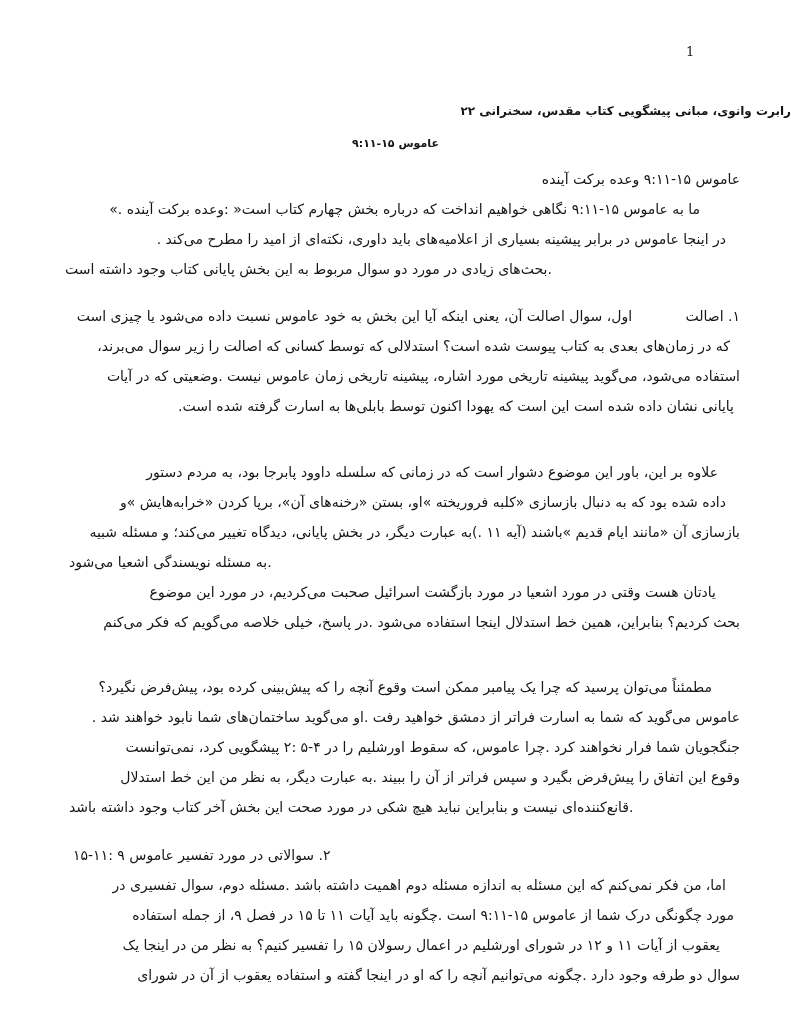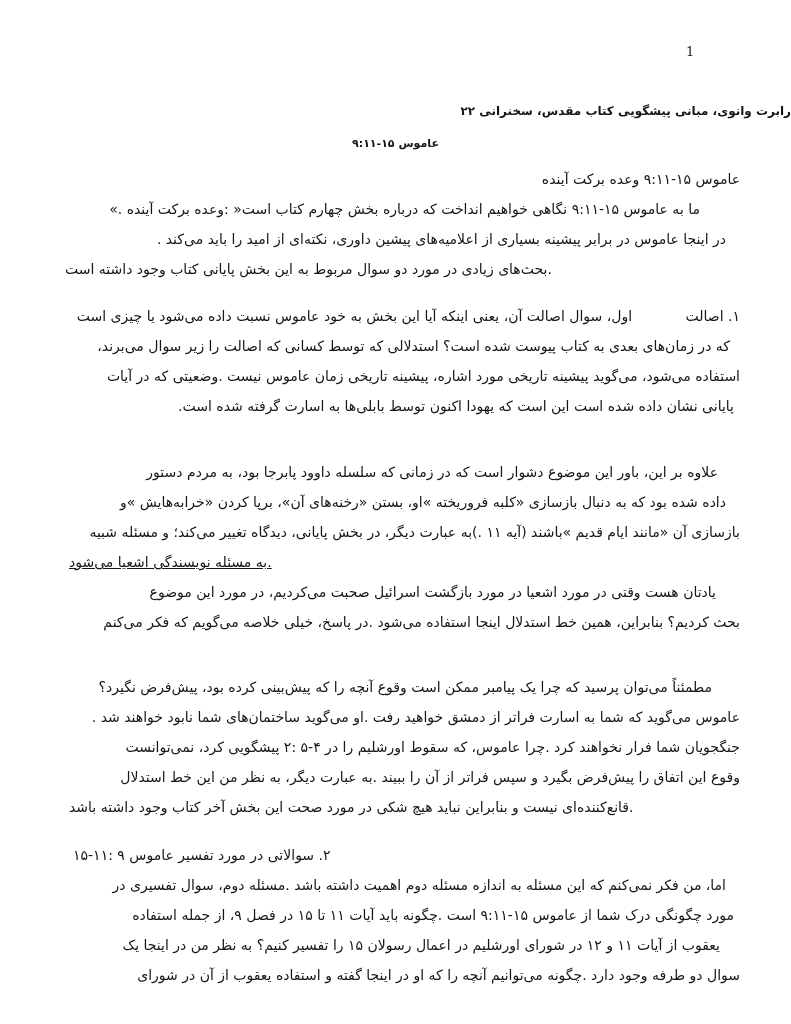--- a/index.html
+++ b/index.html
@@ -36,30 +36,30 @@
 <div class="page">
   <div class="page-number">1</div>
 
   <div class="doc-title">رابرت وانوی، مبانی پیشگویی کتاب مقدس، سخنرانی ۲۲</div>
 
   <div class="doc-subtitle">عاموس ۱۵-۹:۱۱</div>
 
   <div class="body-text">
       <div class="line" style="padding-right: 0px;">عاموس ۱۵-۹:۱۱ وعده برکت آینده</div>
       <div class="line" style="padding-right: 40px;">ما به عاموس ۱۵-۹:۱۱ نگاهی خواهیم انداخت که درباره بخش چهارم کتاب است« :وعده برکت آینده .»</div>
-      <div class="line" style="padding-right: 14px;">در اینجا عاموس در برابر پیشینه بسیاری از اعلامیه‌های پیشین داوری، نکته‌ای از امید را باید می‌کند .</div>
+      <div class="line" style="padding-right: 14px;">در اینجا عاموس در برابر پیشینه بسیاری از اعلامیه‌های باید داوری، نکته‌ای از امید را مطرح می‌کند .</div>
       <div class="line align-left" style="padding-left: 14px;">.بحث‌های زیادی در مورد دو سوال مربوط به این بخش پایانی کتاب وجود داشته است</div>
       <div class="line" style="margin-top: 17px; padding-right: 0px;">۱. اصالت&nbsp;&nbsp;&nbsp;&nbsp;&nbsp;&nbsp;&nbsp;&nbsp;&nbsp;&nbsp;&nbsp;&nbsp;اول، سوال اصالت آن، یعنی اینکه آیا این بخش به خود عاموس نسبت داده می‌شود یا چیزی است</div>
       <div class="line" style="padding-right: 10px;">که در زمان‌های بعدی به کتاب پیوست شده است؟ استدلالی که توسط کسانی که اصالت را زیر سوال می‌برند،</div>
       <div class="line" style="padding-right: 0px;">استفاده می‌شود، می‌گوید پیشینه تاریخی مورد اشاره، پیشینه تاریخی زمان عاموس نیست .وضعیتی که در آیات</div>
       <div class="line" style="padding-right: 6px;">پایانی نشان داده شده است این است که یهودا اکنون توسط بابلی‌ها به اسارت گرفته شده است.</div>
       <div class="line" style="padding-right: 22px; margin-top: 36px;">علاوه بر این، باور این موضوع دشوار است که در زمانی که سلسله داوود پابرجا بود، به مردم دستور</div>
       <div class="line" style="padding-right: 14px;">داده شده بود که به دنبال بازسازی «کلبه فروریخته »او، بستن «رخنه‌های آن»، برپا کردن «خرابه‌هایش »و</div>
       <div class="line" style="padding-right: 0px;">بازسازی آن «مانند ایام قدیم »باشند (آیه ۱۱ .)به عبارت دیگر، در بخش پایانی، دیدگاه تغییر می‌کند؛ و مسئله شبیه</div>
-      <div class="line align-left" style="padding-left: 18px; text-decoration: underline;">.به مسئله نویسندگی اشعیا می‌شود</div>
+      <div class="line align-left" style="padding-left: 18px;">.به مسئله نویسندگی اشعیا می‌شود</div>
       <div class="line" style="padding-right: 24px; text-align: right;">یادتان هست وقتی در مورد اشعیا در مورد بازگشت اسرائیل صحبت می‌کردیم، در مورد این موضوع</div>
       <div class="line" style="padding-right: 0px;">بحث کردیم؟ بنابراین، همین خط استدلال اینجا استفاده می‌شود .در پاسخ، خیلی خلاصه می‌گویم که فکر می‌کنم</div>
       <div class="line" style="padding-right: 28px; margin-top: 35px;">مطمئناً می‌توان پرسید که چرا یک پیامبر ممکن است وقوع آنچه را که پیش‌بینی کرده بود، پیش‌فرض نگیرد؟</div>
       <div class="line" style="padding-right: 0px;">عاموس می‌گوید که شما به اسارت فراتر از دمشق خواهید رفت .او می‌گوید ساختمان‌های شما نابود خواهند شد .</div>
       <div class="line" style="padding-right: 0px;">جنگجویان شما فرار نخواهند کرد .چرا عاموس، که سقوط اورشلیم را در ۴-۵ :۲ پیشگویی کرد، نمی‌توانست</div>
       <div class="line" style="padding-right: 0px;">وقوع این اتفاق را پیش‌فرض بگیرد و سپس فراتر از آن را ببیند .به عبارت دیگر، به نظر من این خط استدلال</div>
       <div class="line align-left" style="padding-left: 18px;">.قانع‌کننده‌ای نیست و بنابراین نباید هیچ شکی در مورد صحت این بخش آخر کتاب وجود داشته باشد</div>
       <div class="line align-left" style="margin-top: 18px; padding-left: 22px;">۲. سوالاتی در مورد تفسیر عاموس ۹ :۱۱-۱۵</div>
       <div class="line" style="padding-right: 14px;">اما، من فکر نمی‌کنم که این مسئله به اندازه مسئله دوم اهمیت داشته باشد .مسئله دوم، سوال تفسیری در</div>
       <div class="line" style="padding-right: 6px;">مورد چگونگی درک شما از عاموس ۱۵-۹:۱۱ است .چگونه باید آیات ۱۱ تا ۱۵ در فصل ۹، از جمله استفاده</div>

